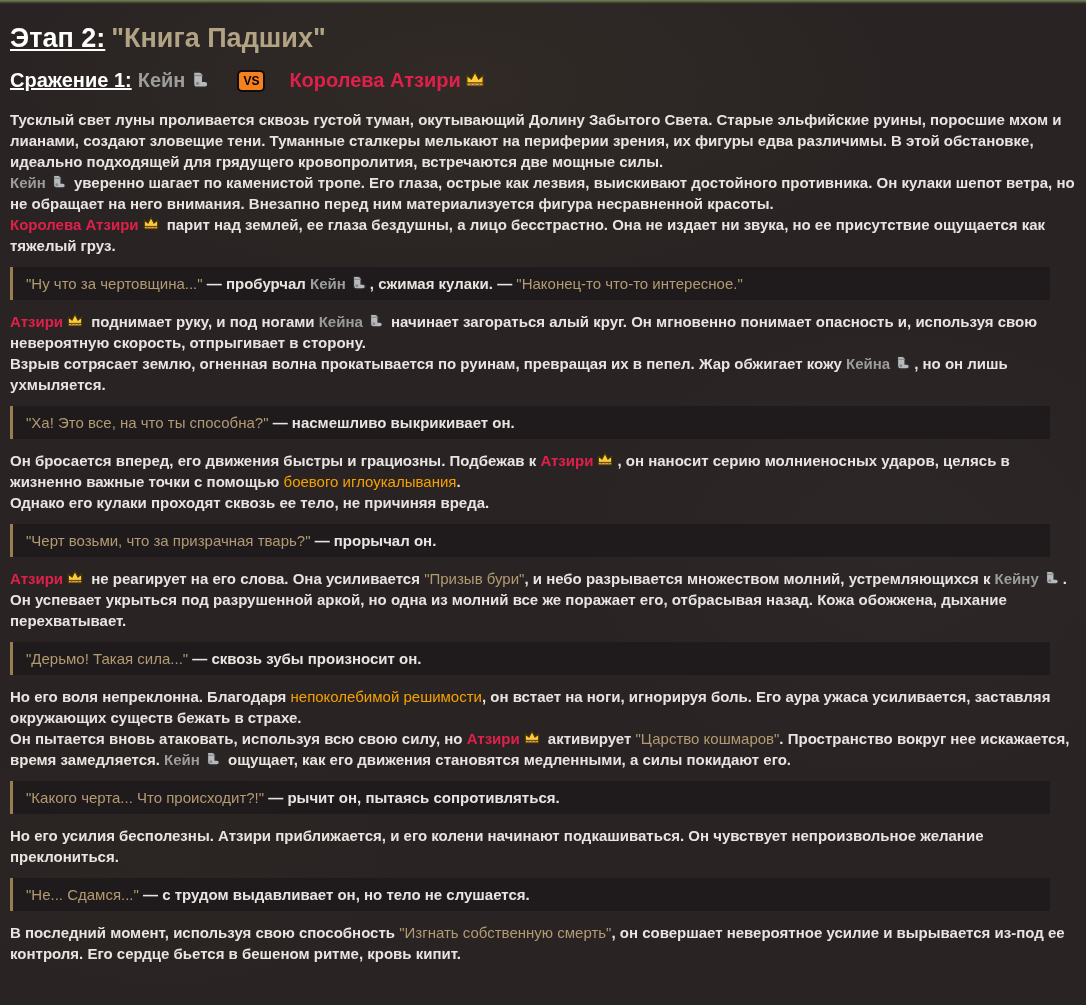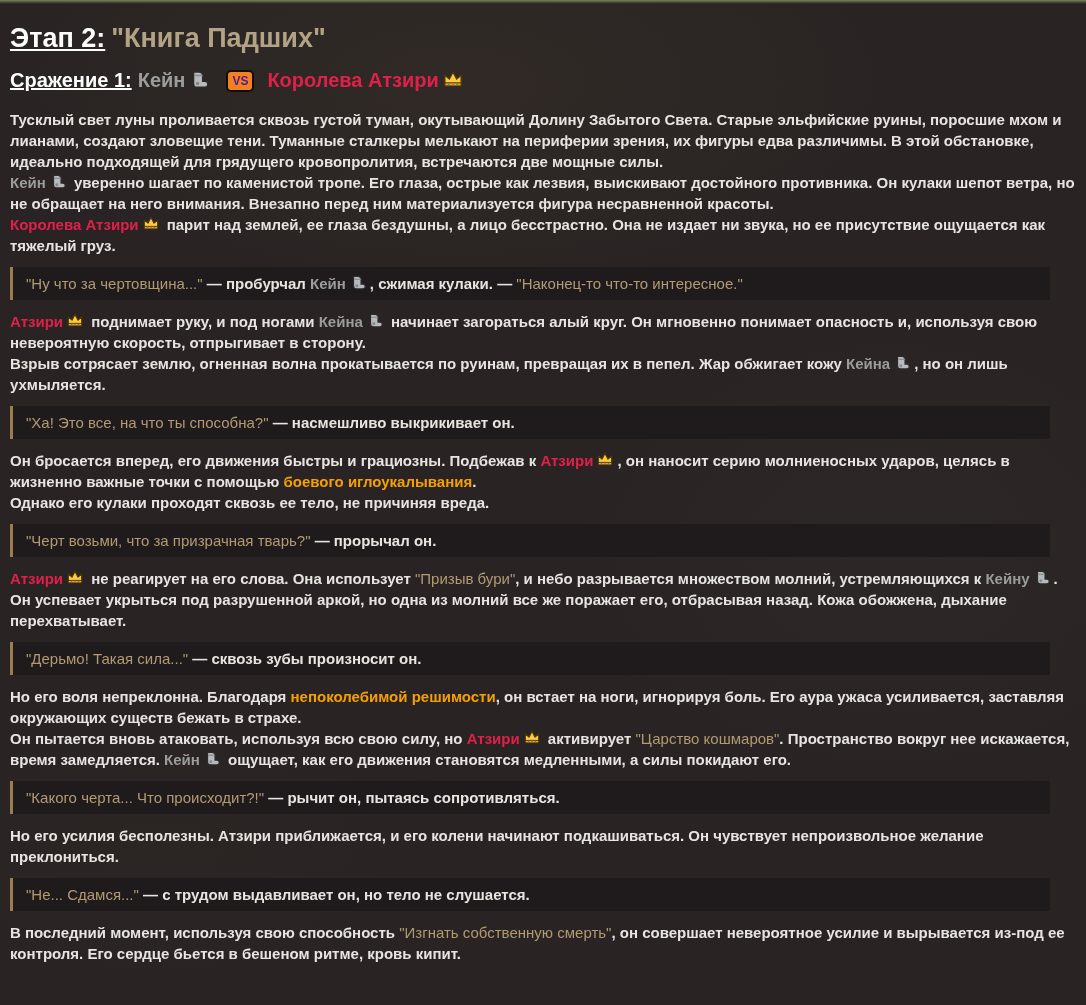--- a/index.html
+++ b/index.html
@@ -17,35 +17,35 @@
       radial-gradient(500px 300px at 15% 85%, rgba(48,42,38,.25), transparent 60%),
       #292423;
     padding:12px 10px 0 10px;
   }
   h1.stage-title{font-size:27px;line-height:1.2;color:#ffffff;font-weight:700;margin:6px 0 14px;}
   h1 .accent{color:#b3a385;}
   h2.battle-heading{font-size:20px;line-height:1.25;color:#ffffff;font-weight:700;margin:0 0 16px;}
   .seg-n{color:#e7e4e1;font-weight:700;}
   .seg-k{color:#9c9c9c;font-weight:700;text-align:right;}
   .seg-a{color:#e0204a;font-weight:700;}
-  .seg-so{color:#f6a000;font-weight:700;}
+  .seg-so{color:#f6a000;font-weight:400;}
   .seg-st{color:#b29a72;font-weight:400;}
   .seg-q{color:#b29a72;font-weight:400;}
   .para{font-size:15px;line-height:1.4;margin:0 0;color:#e7e4e1;font-weight:700;}
   .quote{
     font-size:15px;line-height:1.4;margin:11px 26px 11px 0;
     padding:6px 13px;background:#1f1b1c;border-left:3px solid #9a7e52;
   }
   .icon{display:inline-block;margin:0 3px;}
   .icon svg{width:18px;height:18px;vertical-align:-3px;}
   .icon-lg svg{width:22px;height:22px;vertical-align:-4px;}
   .vs-badge{
-    display:inline-block;background:#f4801f;color:#4c1d95;
+    display:inline-block;background:#f4801f;color:#000000;
     font-weight:700;font-size:12px;line-height:1;
-    padding:3px 4px;border-radius:3px;margin:0 15px;vertical-align:2px;
+    padding:3px 4px;border-radius:3px;margin:0 26px;vertical-align:2px;
     box-shadow:0 0 0 2px rgba(10,8,6,.85);
   }
   .sp{margin-right:6px;text-decoration:underline;}
 </style>
 </head>
 <body>
 
 <div class="top-strip"></div>
 
 <div class="panel">
@@ -108,21 +108,21 @@
             <circle cx="13.9" cy="14" r="0.9" fill="#3b88c3"></circle>
           </svg></span><span class="seg-n">, он наносит серию молниеносных ударов, целясь в жизненно важные точки с помощью </span><span class="seg-so">боевого иглоукалывания</span><span class="seg-n">.</span></p>
       <p class="para"><span class="seg-n">Однако его кулаки проходят сквозь ее тело, не причиняя вреда.</span></p>
       <blockquote class="quote"><span class="seg-q">"Черт возьми, что за призрачная тварь?" </span><span class="seg-n">— прорычал он.</span></blockquote>
       <p class="para"><span class="seg-a">Атзири</span><span class="icon"><svg viewBox="0 0 20 20">
             <path d="M2.6 14.6V5.6l4.1 3.4L10 2.8l3.3 6.2 4.1-3.4v9Z" fill="#fdcb3a" stroke="#4a3703" stroke-width="1.2"></path>
             <rect x="2.6" y="12.6" width="14.8" height="2.8" fill="#f5a623" stroke="#4a3703" stroke-width="1"></rect>
             <circle cx="6.1" cy="14" r="0.9" fill="#3b88c3"></circle>
             <circle cx="10" cy="14" r="0.9" fill="#ea596e"></circle>
             <circle cx="13.9" cy="14" r="0.9" fill="#3b88c3"></circle>
-          </svg></span><span class="seg-n"> не реагирует на его слова. Она использует </span><span class="seg-st">"Призыв бури"</span><span class="seg-n">, и небо разрывается множеством молний, устремляющихся к </span><span class="seg-k">Кейну</span><span class="icon"><svg viewBox="0 0 20 20">
+          </svg></span><span class="seg-n"> не реагирует на его слова. Она усиливается </span><span class="seg-st">"Призыв бури"</span><span class="seg-n">, и небо разрывается множеством молний, устремляющихся к </span><span class="seg-k">Кейну</span><span class="icon"><svg viewBox="0 0 20 20">
             <path d="M5 2.6h5.1a3.3 3.3 0 0 1 3.3 3.3v5.3h2a2.7 2.7 0 1 1 0 5.4H8.3A3.3 3.3 0 0 1 5 13.3Z" fill="#b7b9bc" stroke="#2b2b2b" stroke-width="1.4"></path>
             <path d="M5.6 5.9h7.8" stroke="#84878b" stroke-width="1.2"></path>
             <circle cx="8.7" cy="13.1" r="1.6" fill="#84878b"></circle>
           </svg></span><span class="seg-n">.</span></p>
       <p class="para"><span class="seg-n">Он успевает укрыться под разрушенной аркой, но одна из молний все же поражает его, отбрасывая назад. Кожа обожжена, дыхание перехватывает.</span></p>
       <blockquote class="quote"><span class="seg-q">"Дерьмо! Такая сила..." </span><span class="seg-n">— сквозь зубы произносит он.</span></blockquote>
       <p class="para"><span class="seg-n">Но его воля непреклонна. Благодаря </span><span class="seg-so">непоколебимой решимости</span><span class="seg-n">, он встает на ноги, игнорируя боль. Его аура ужаса усиливается, заставляя окружающих существ бежать в страхе.</span></p>
       <p class="para"><span class="seg-n">Он пытается вновь атаковать, используя всю свою силу, но </span><span class="seg-a">Атзири</span><span class="icon"><svg viewBox="0 0 20 20">
             <path d="M2.6 14.6V5.6l4.1 3.4L10 2.8l3.3 6.2 4.1-3.4v9Z" fill="#fdcb3a" stroke="#4a3703" stroke-width="1.2"></path>
             <rect x="2.6" y="12.6" width="14.8" height="2.8" fill="#f5a623" stroke="#4a3703" stroke-width="1"></rect>

